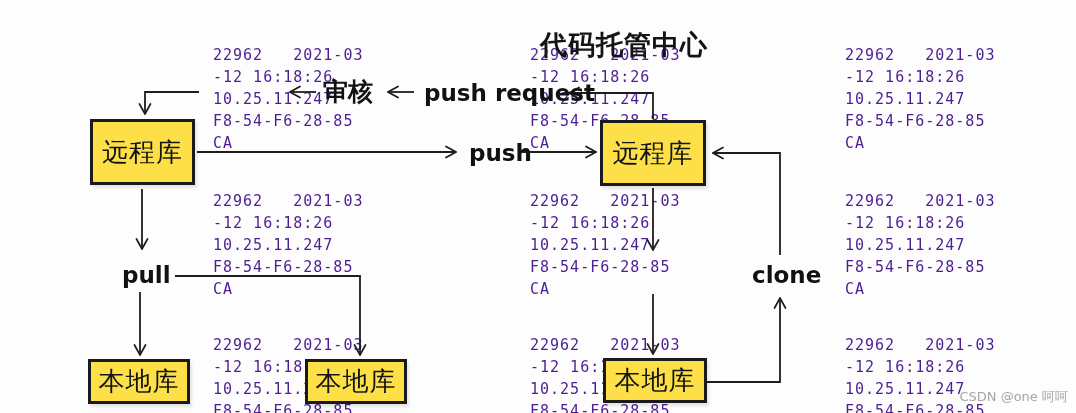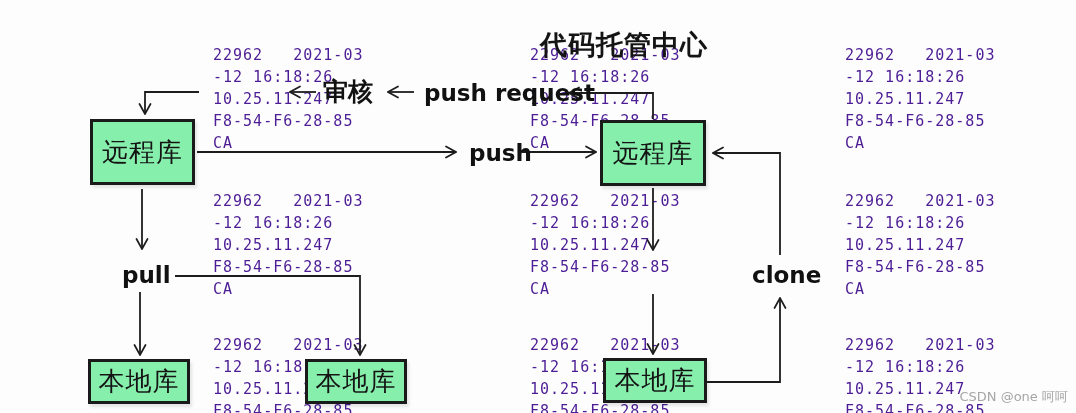--- a/index.html
+++ b/index.html
@@ -27,21 +27,21 @@
 
   
   svg.arrows { position: absolute; left: 0; top: 0; z-index: 2; }
 
   
   .node {
     position: absolute;
     z-index: 3;
     box-sizing: border-box;
     border: 3px solid #1a1a1a;
-    background: #86efac;
+    background: #fde047;
     display: flex;
     align-items: center;
     justify-content: center;
     box-shadow: 2px 3px 3px rgba(0,0,0,0.10);
   }
   .node span {
     font-family: "DejaVu Serif", "Liberation Serif", serif;
     font-size: 26px;
     color: #141414;
     letter-spacing: 1px;

